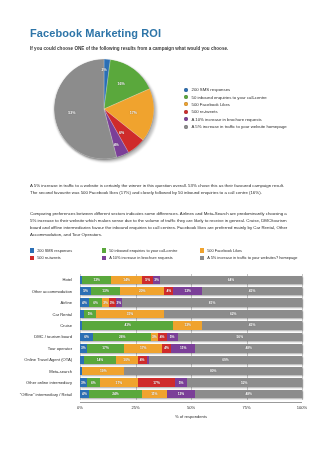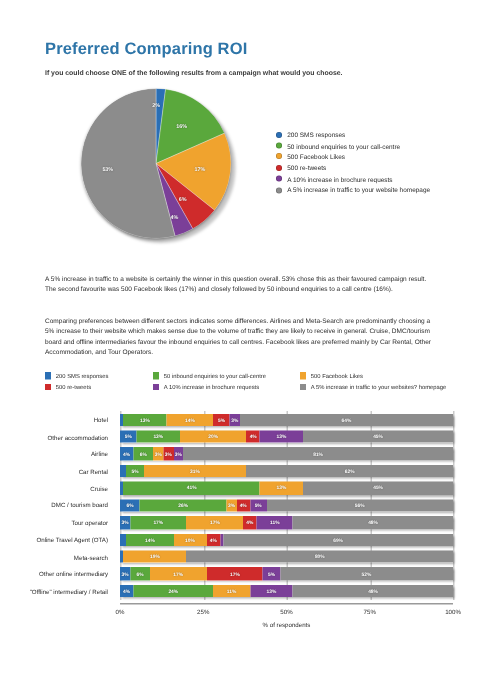--- a/index.html
+++ b/index.html
@@ -90,21 +90,21 @@
   .ticks{position:relative;height:9px;}
   .tick{position:absolute;top:1.5px;transform:translateX(-50%);font-size:4.1px;color:#2b2b2b;}
   .xlabel{position:absolute;left:80px;top:140px;width:222px;text-align:center;
           font-size:4.1px;color:#2b2b2b;}
 </style>
 </head>
 <body>
 
 <div class="page">
 
-  <div class="title">Preferred Comparing ROI</div>
+  <div class="title">Facebook Marketing ROI</div>
   <div class="subtitle">If you could choose ONE of the following results from a campaign what would you choose.</div>
 
   <div class="pie-block">
     <div class="pie-wrap">
       <div class="pie-shadow"></div>
       <div class="pie">
         <svg id="pie-svg" width="100" height="100" viewBox="0 0 100 100">
             <path d="M50,50 L50.00,0.00 A50,50 0 0 1 56.39,0.41 Z" fill="#2b6fb5" stroke="rgba(255,255,255,.55)" stroke-width="0.4"></path>
             <path d="M50,50 L56.39,0.41 A50,50 0 0 1 95.72,29.76 Z" fill="#5aa83c" stroke="rgba(255,255,255,.55)" stroke-width="0.4"></path>
             <path d="M50,50 L95.72,29.76 A50,50 0 0 1 89.09,81.17 Z" fill="#f0a32e" stroke="rgba(255,255,255,.55)" stroke-width="0.4"></path>

